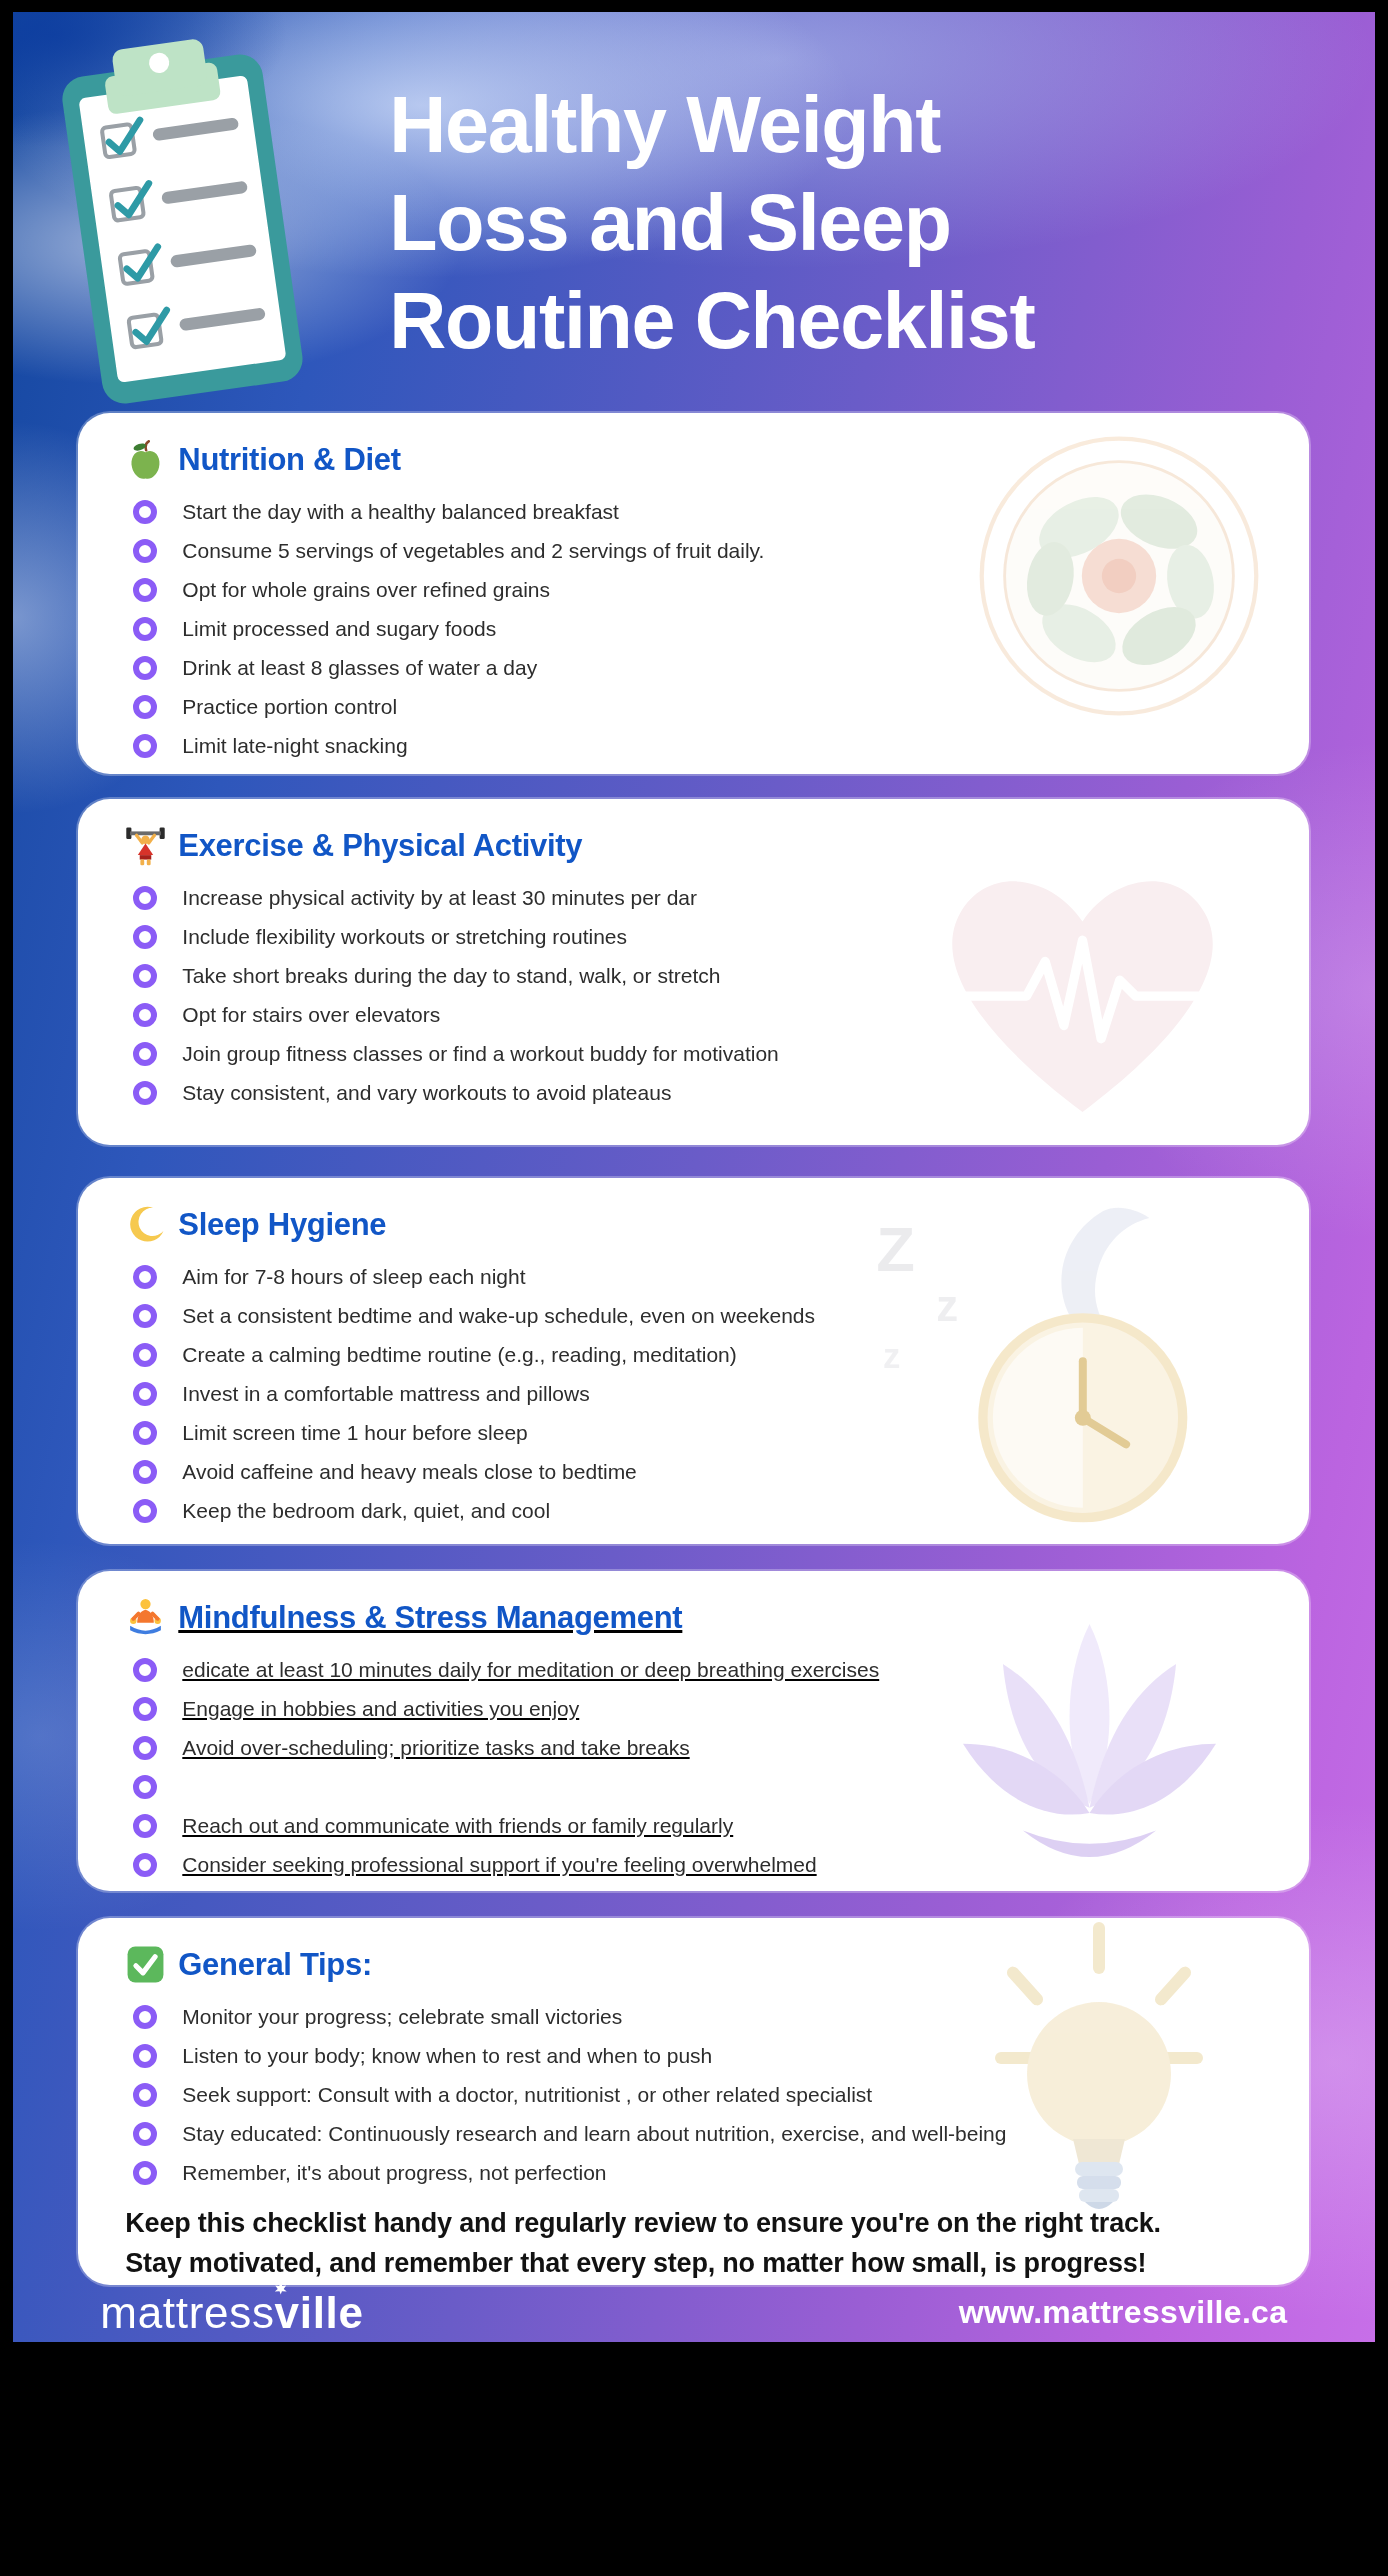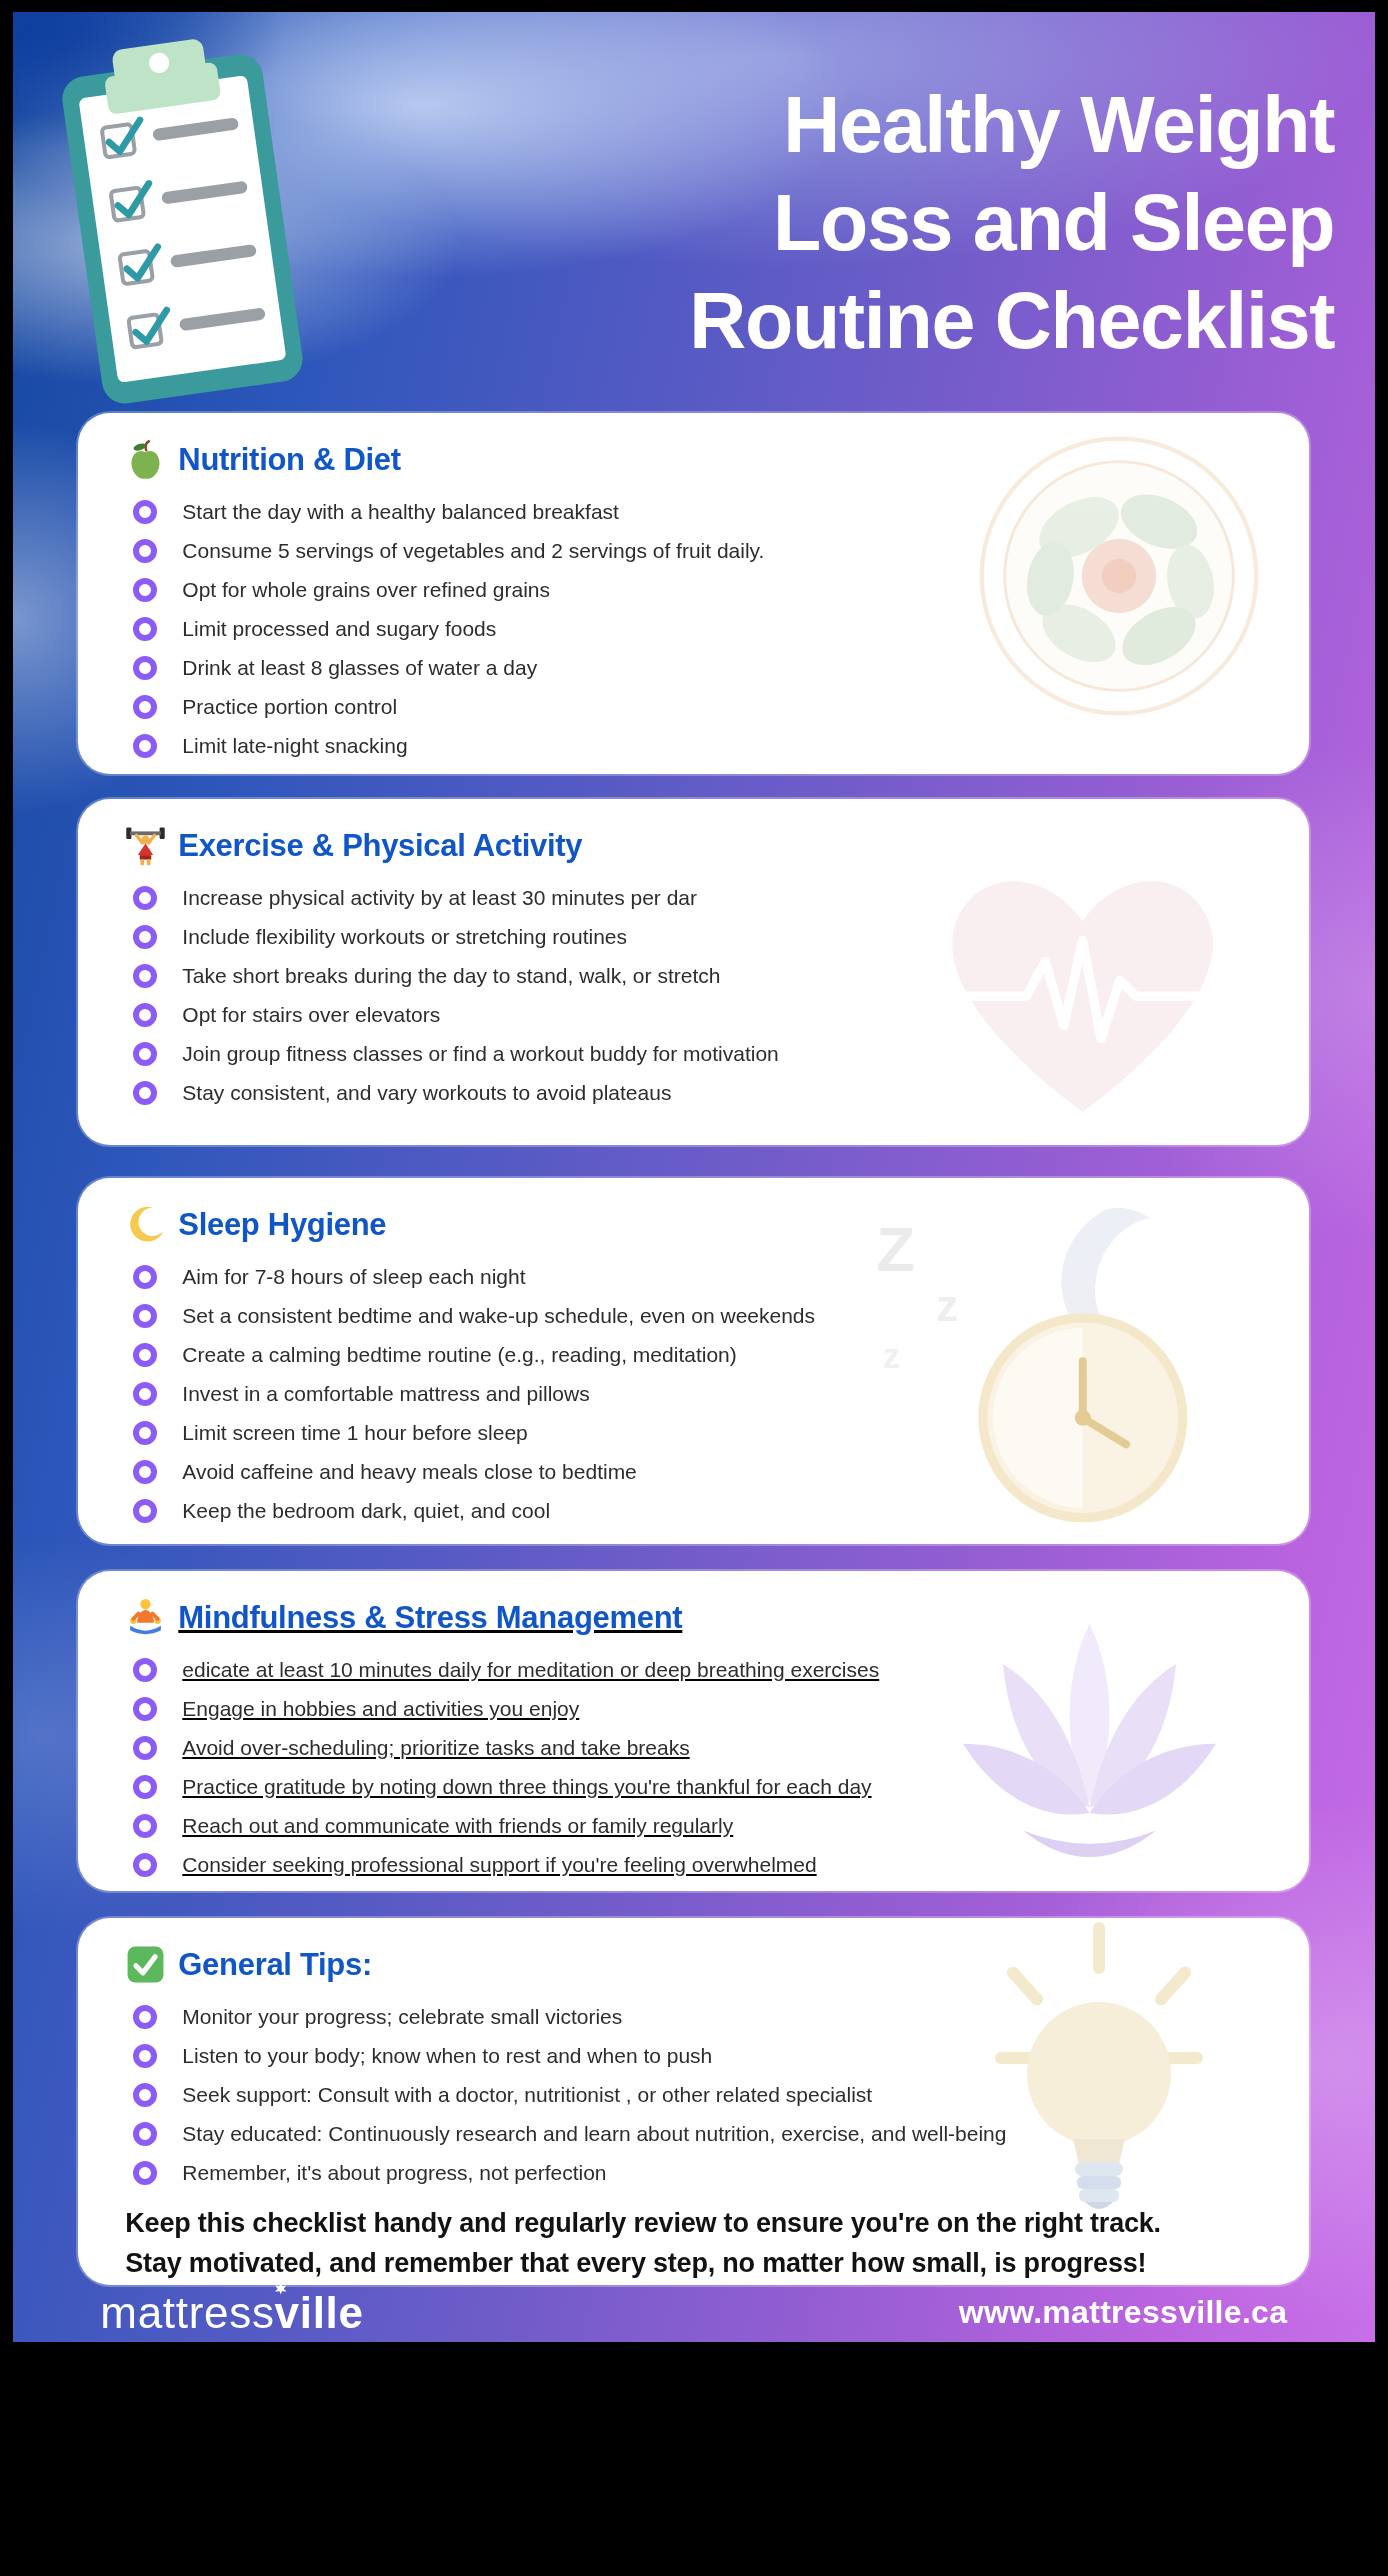--- a/index.html
+++ b/index.html
@@ -31,21 +31,20 @@
   }
 
   
   .header { position:absolute; left:0; top:0; width:100%; height:399px; }
   .clipboard { position:absolute; left:39px; top:5.3px; width:256px; height:389px;
                transform:rotate(-8deg); }
   .title {
     position:absolute; left:376px; top:64px; width:945px;
     color:#ffffff; font-size:79px; line-height:98px; font-weight:800;
     letter-spacing:-1.3px;
-    text-align:right;
   }
 
   
   .cards { position:absolute; left:65px; top:401px; width:1231px; }
   .card {
     position:relative; background:#ffffff; border-radius:32px; overflow:hidden;
     padding:25px 34px 0 47px;
     box-shadow:0 0 0 2px rgba(255,255,255,.28);
   }
   .card-1 { height:361px; margin-bottom:24.6px; }
@@ -359,21 +358,20 @@
               <span class="item-text">Engage in hobbies and activities you enjoy</span>
             </li>
 
             <li class="item">
               <span class="ring"></span>
               <span class="item-text">Avoid over-scheduling; prioritize tasks and take breaks</span>
             </li>
 
             <li class="item">
               <span class="ring"></span>
-              <span class="item-text">Practice gratitude by noting down three things you're thankful for each day</span>
             </li>
 
             <li class="item">
               <span class="ring"></span>
               <span class="item-text">Reach out and communicate with friends or family regularly</span>
             </li>
 
             <li class="item">
               <span class="ring"></span>
               <span class="item-text">Consider seeking professional support if you're feeling overwhelmed</span>

